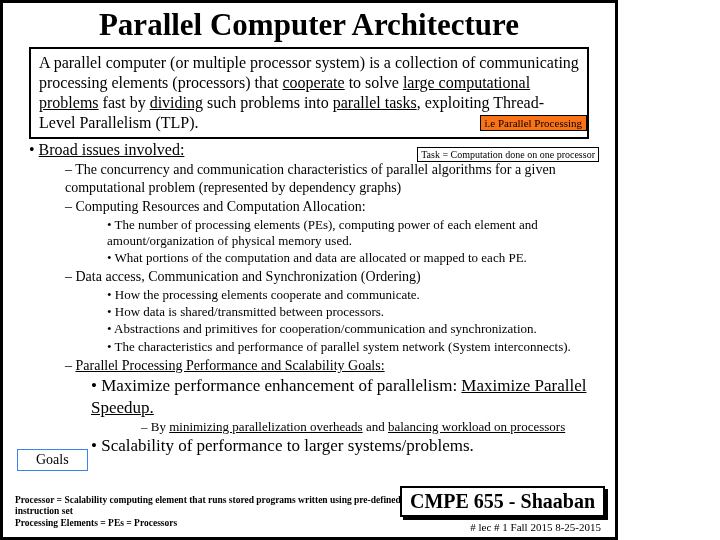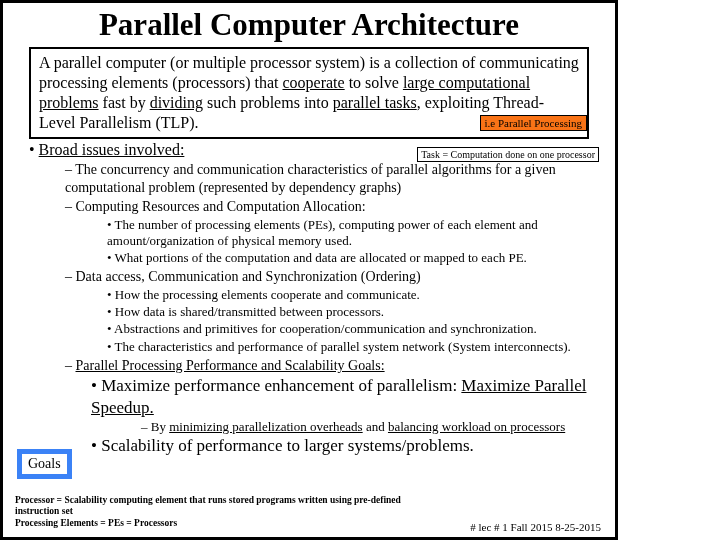--- a/index.html
+++ b/index.html
@@ -13,21 +13,21 @@
   .b1 { margin-left: 18px; font-size: 16px; margin-top: 2px; }
   .b1 .dot::before { content: "• "; }
   .b1 .u { text-decoration: underline; }
   .b2 { margin-left: 54px; font-size: 14px; line-height: 1.25; margin-top: 2px; }
   .b2::before { content: "–  "; }
   .b3 { margin-left: 96px; font-size: 13px; line-height: 1.25; margin-top: 1px; }
   .b3::before { content: "•  "; }
   .b4 { margin-left: 130px; font-size: 13px; line-height: 1.2; margin-top: 1px; }
   .b4::before { content: "–  "; }
   .b4 .u { text-decoration: underline; }
-  .goals-box { border: 5px solid #3b82f6; position: absolute; left: 14px; top: 446px; font-size: 14px; padding: 2px 6px; }
+  .goals-box { border: 1px solid #3b82f6; position: absolute; left: 14px; top: 446px; font-size: 14px; padding: 2px 18px; }
   .b3g { margin-left: 80px; font-size: 17px; line-height: 1.25; margin-top: 1px; }
   .b3g::before { content: "•  "; }
   .b3g .u { text-decoration: underline; }
   .footnotes { position: absolute; left: 12px; bottom: 8px; font-size: 9.5px; line-height: 1.2; width: 390px; }
   .footnotes .b { font-weight: bold; }
   .course-box { position: absolute; right: 10px; bottom: 20px; border: 2px solid #000; box-shadow: 3px 3px 0 #000; font-size: 20px; font-weight: bold; padding: 2px 8px; background: #fff; }
   .lec { position: absolute; right: 14px; bottom: 4px; font-size: 11px; }
 </style>
 </head>
 <body>
@@ -58,14 +58,15 @@
   <div class="b4"><span>By </span><span class="u">minimizing parallelization overheads</span><span> and </span><span class="u">balancing workload on processors</span></div>
   <div class="b3g">Scalability of performance to larger systems/problems.</div>
 
   <div class="goals-box">Goals</div>
 
   <div class="footnotes">
     <div><span class="b">Processor =  Scalability computing element that runs stored programs written using pre-defined instruction set</span></div>
     <div class="b">Processing Elements = PEs = Processors</div>
   </div>
 
+  <div class="course-box">CMPE 655 - Shaaban</div>
   <div class="lec">#  lec # 1   Fall 2015   8-25-2015</div>
 </div>
 
 </body></html>

